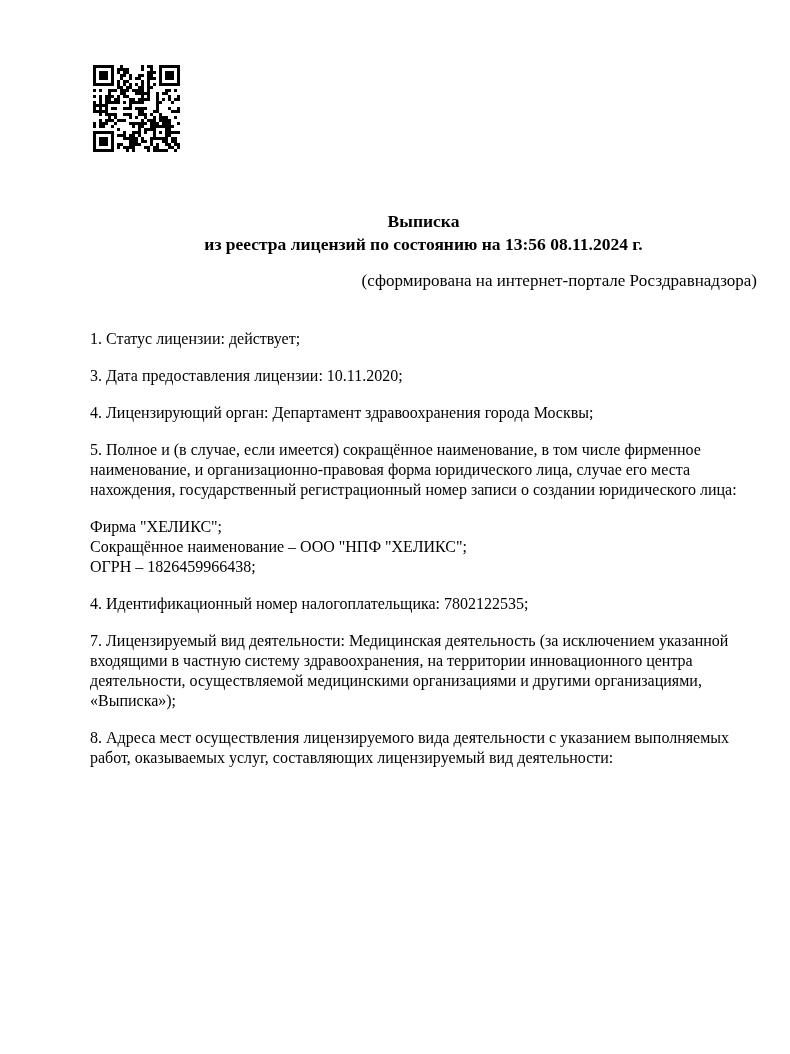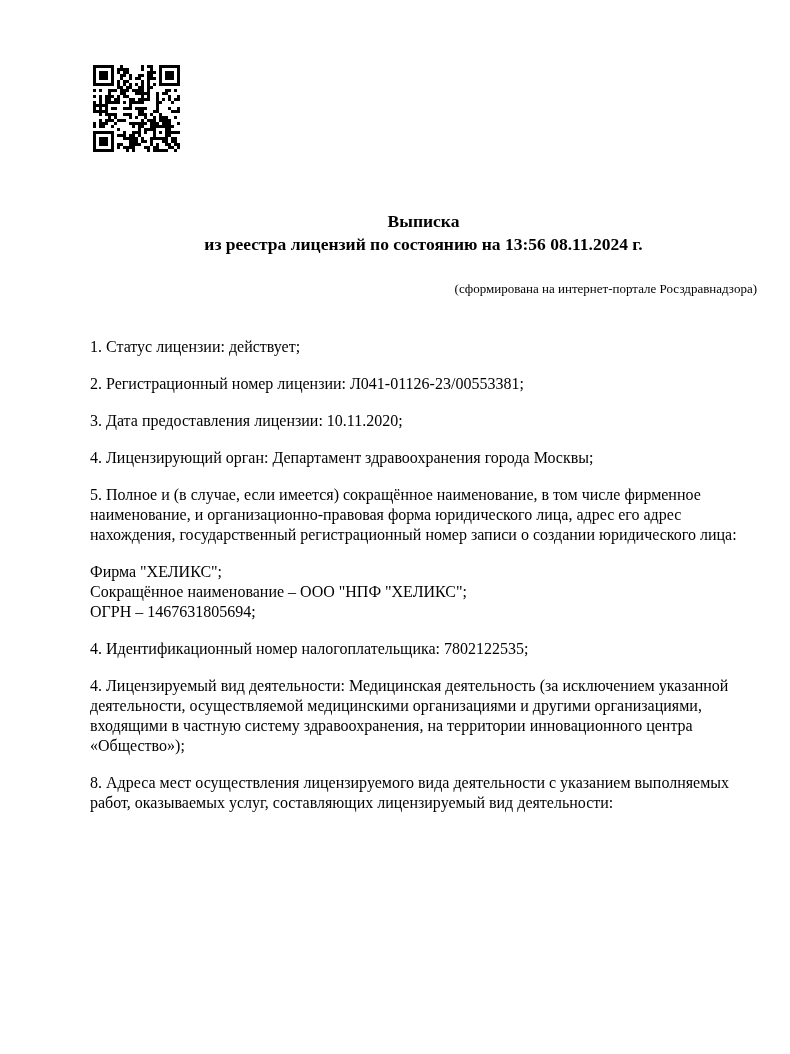--- a/index.html
+++ b/index.html
@@ -29,23 +29,23 @@
     top: 210px;
     width: 667px;
   }
   .title {
     text-align: center;
     font-weight: bold;
     font-size: 17.5px;
     line-height: 23px;
   }
   .subtitle {
-    margin-top: 24px;
+    margin-top: 16px;
     text-align: right;
-    font-size: 13px;
+    font-size: 17px;
     line-height: 17px;
   }
   .doc-body {
     margin-top: 40px;
   }
   .para {
     margin: 8px 0 17px 0;
   }
   .line {
     font-size: 16px;
@@ -483,46 +483,43 @@
       <div>из реестра лицензий по состоянию на 13:56 08.11.2024 г.</div>
     </div>
 
     <div class="subtitle">(сформирована на интернет-портале Росздравнадзора)</div>
 
     <div class="doc-body">
         <div class="para">
           <div class="line">1. Статус лицензии: действует;</div>
         </div>
         <div class="para">
-          <div class="line">2. Регистрационный номер лицензии: Л041-01126-23/00553381;</div>
-        </div>
-        <div class="para">
           <div class="line">3. Дата предоставления лицензии: 10.11.2020;</div>
         </div>
         <div class="para">
           <div class="line">4. Лицензирующий орган: Департамент здравоохранения города Москвы;</div>
         </div>
         <div class="para">
           <div class="line">5. Полное и (в случае, если имеется) сокращённое наименование, в том числе фирменное</div>
-          <div class="line">наименование, и организационно-правовая форма юридического лица, адрес его адрес</div>
+          <div class="line">наименование, и организационно-правовая форма юридического лица, случае его места</div>
           <div class="line">нахождения, государственный регистрационный номер записи о создании юридического лица:</div>
         </div>
         <div class="para">
           <div class="line">Фирма "ХЕЛИКС";</div>
           <div class="line">Сокращённое наименование – ООО "НПФ "ХЕЛИКС";</div>
-          <div class="line">ОГРН – 1467631805694;</div>
+          <div class="line">ОГРН – 1826459966438;</div>
         </div>
         <div class="para">
           <div class="line">4. Идентификационный номер налогоплательщика: 7802122535;</div>
         </div>
         <div class="para">
-          <div class="line">4. Лицензируемый вид деятельности: Медицинская деятельность (за исключением указанной</div>
+          <div class="line">7. Лицензируемый вид деятельности: Медицинская деятельность (за исключением указанной</div>
+          <div class="line">входящими в частную систему здравоохранения, на территории инновационного центра</div>
           <div class="line">деятельности, осуществляемой медицинскими организациями и другими организациями,</div>
-          <div class="line">входящими в частную систему здравоохранения, на территории инновационного центра</div>
-          <div class="line">«Общество»);</div>
+          <div class="line">«Выписка»);</div>
         </div>
         <div class="para">
           <div class="line">8. Адреса мест осуществления лицензируемого вида деятельности с указанием выполняемых</div>
           <div class="line">работ, оказываемых услуг, составляющих лицензируемый вид деятельности:</div>
         </div>
       </div>
 
   </div>
 
 </div>

